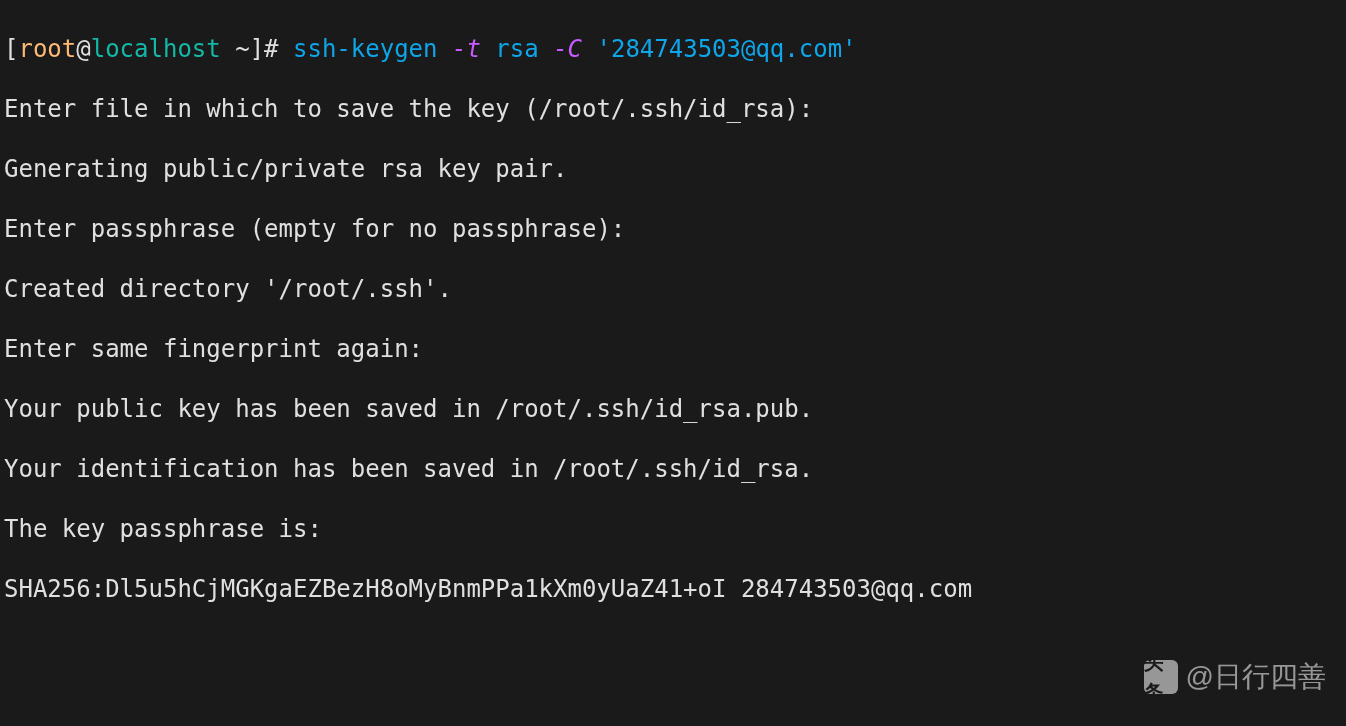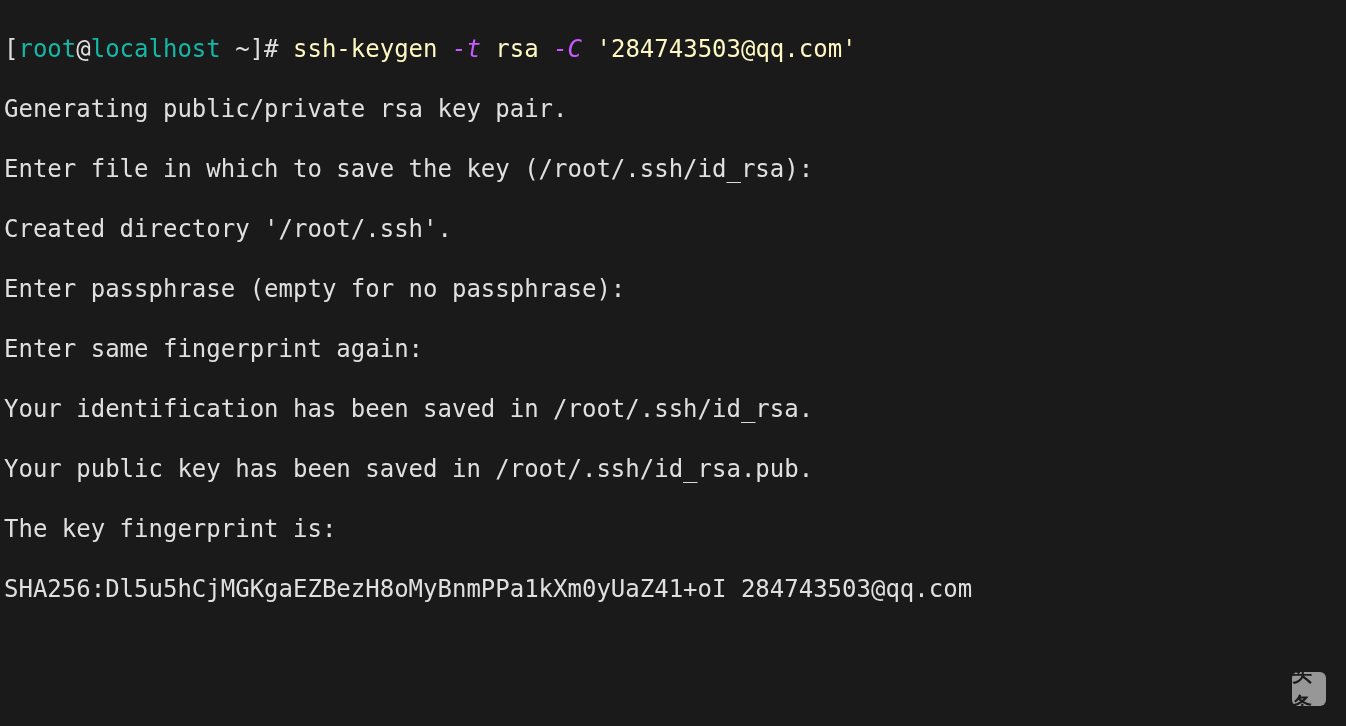--- a/index.html
+++ b/index.html
@@ -12,32 +12,32 @@
       line-height: 30px;
       color: #e0e0e0;
       padding: 4px 4px;
       overflow: hidden;
       position: relative;
     }
     .terminal {
       white-space: pre;
     }
     .prompt-bracket { color: #e0e0e0; }
-    .prompt-user { color: #14b8a6; }
+    .prompt-user { color: #fdba74; }
     .prompt-at { color: #e0e0e0; }
     .prompt-host { color: #14b8a6; }
     .prompt-path { color: #e0e0e0; }
     .prompt-hash { color: #e0e0e0; }
     .cmd-flag { color: #c85aff; font-style: italic; }
-    .cmd-text { color: #fef9c3; }
+    .cmd-text { color: #0ea5e9; }
     .line { display: block; }
     .watermark {
       position: absolute;
       right: 20px;
-      bottom: 20px;
+      bottom: 32px;
       display: flex;
       align-items: center;
       gap: 8px;
       color: rgba(255,255,255,0.55);
       font-family: sans-serif;
       font-size: 28px;
     }
     .watermark-logo {
       width: 34px;
       height: 34px;
@@ -49,37 +49,38 @@
       justify-content: center;
       font-weight: bold;
       font-size: 20px;
     }
   </style>
 </head>
 <body>
 
 <div class="terminal">
 <span class="line"><span class="prompt-bracket">[</span><span class="prompt-user">root</span><span class="prompt-at">@</span><span class="prompt-host">localhost</span><span class="prompt-path"> ~</span><span class="prompt-hash">]# </span><span class="cmd-text">ssh-keygen </span><span class="cmd-flag">-t</span><span class="cmd-text"> rsa </span><span class="cmd-flag">-C</span><span class="cmd-text"> '284743503@qq.com'</span></span>
+<span class="line">Enter file in which to save the key (/root/.ssh/id_rsa):</span>
 <span class="line">Generating public/private rsa key pair.</span>
-<span class="line">Enter file in which to save the key (/root/.ssh/id_rsa):</span>
+<span class="line">Enter passphrase (empty for no passphrase):</span>
 <span class="line">Created directory '/root/.ssh'.</span>
-<span class="line">Enter passphrase (empty for no passphrase):</span>
 <span class="line">Enter same fingerprint again:</span>
+<span class="line">Your public key has been saved in /root/.ssh/id_rsa.pub.</span>
 <span class="line">Your identification has been saved in /root/.ssh/id_rsa.</span>
-<span class="line">Your public key has been saved in /root/.ssh/id_rsa.pub.</span>
-<span class="line">The key fingerprint is:</span>
+<span class="line">The key passphrase is:</span>
 <span class="line">SHA256:Dl5u5hCjMGKgaEZBezH8oMyBnmPPa1kXm0yUaZ41+oI 284743503@qq.com</span>
 
 
 
 
 
 
 
 
 
 
 
 </div>
 
 <div class="watermark">
   <div class="watermark-logo">头条</div>
+  <span>@日行四善</span>
 </div>
 
 </body></html>

